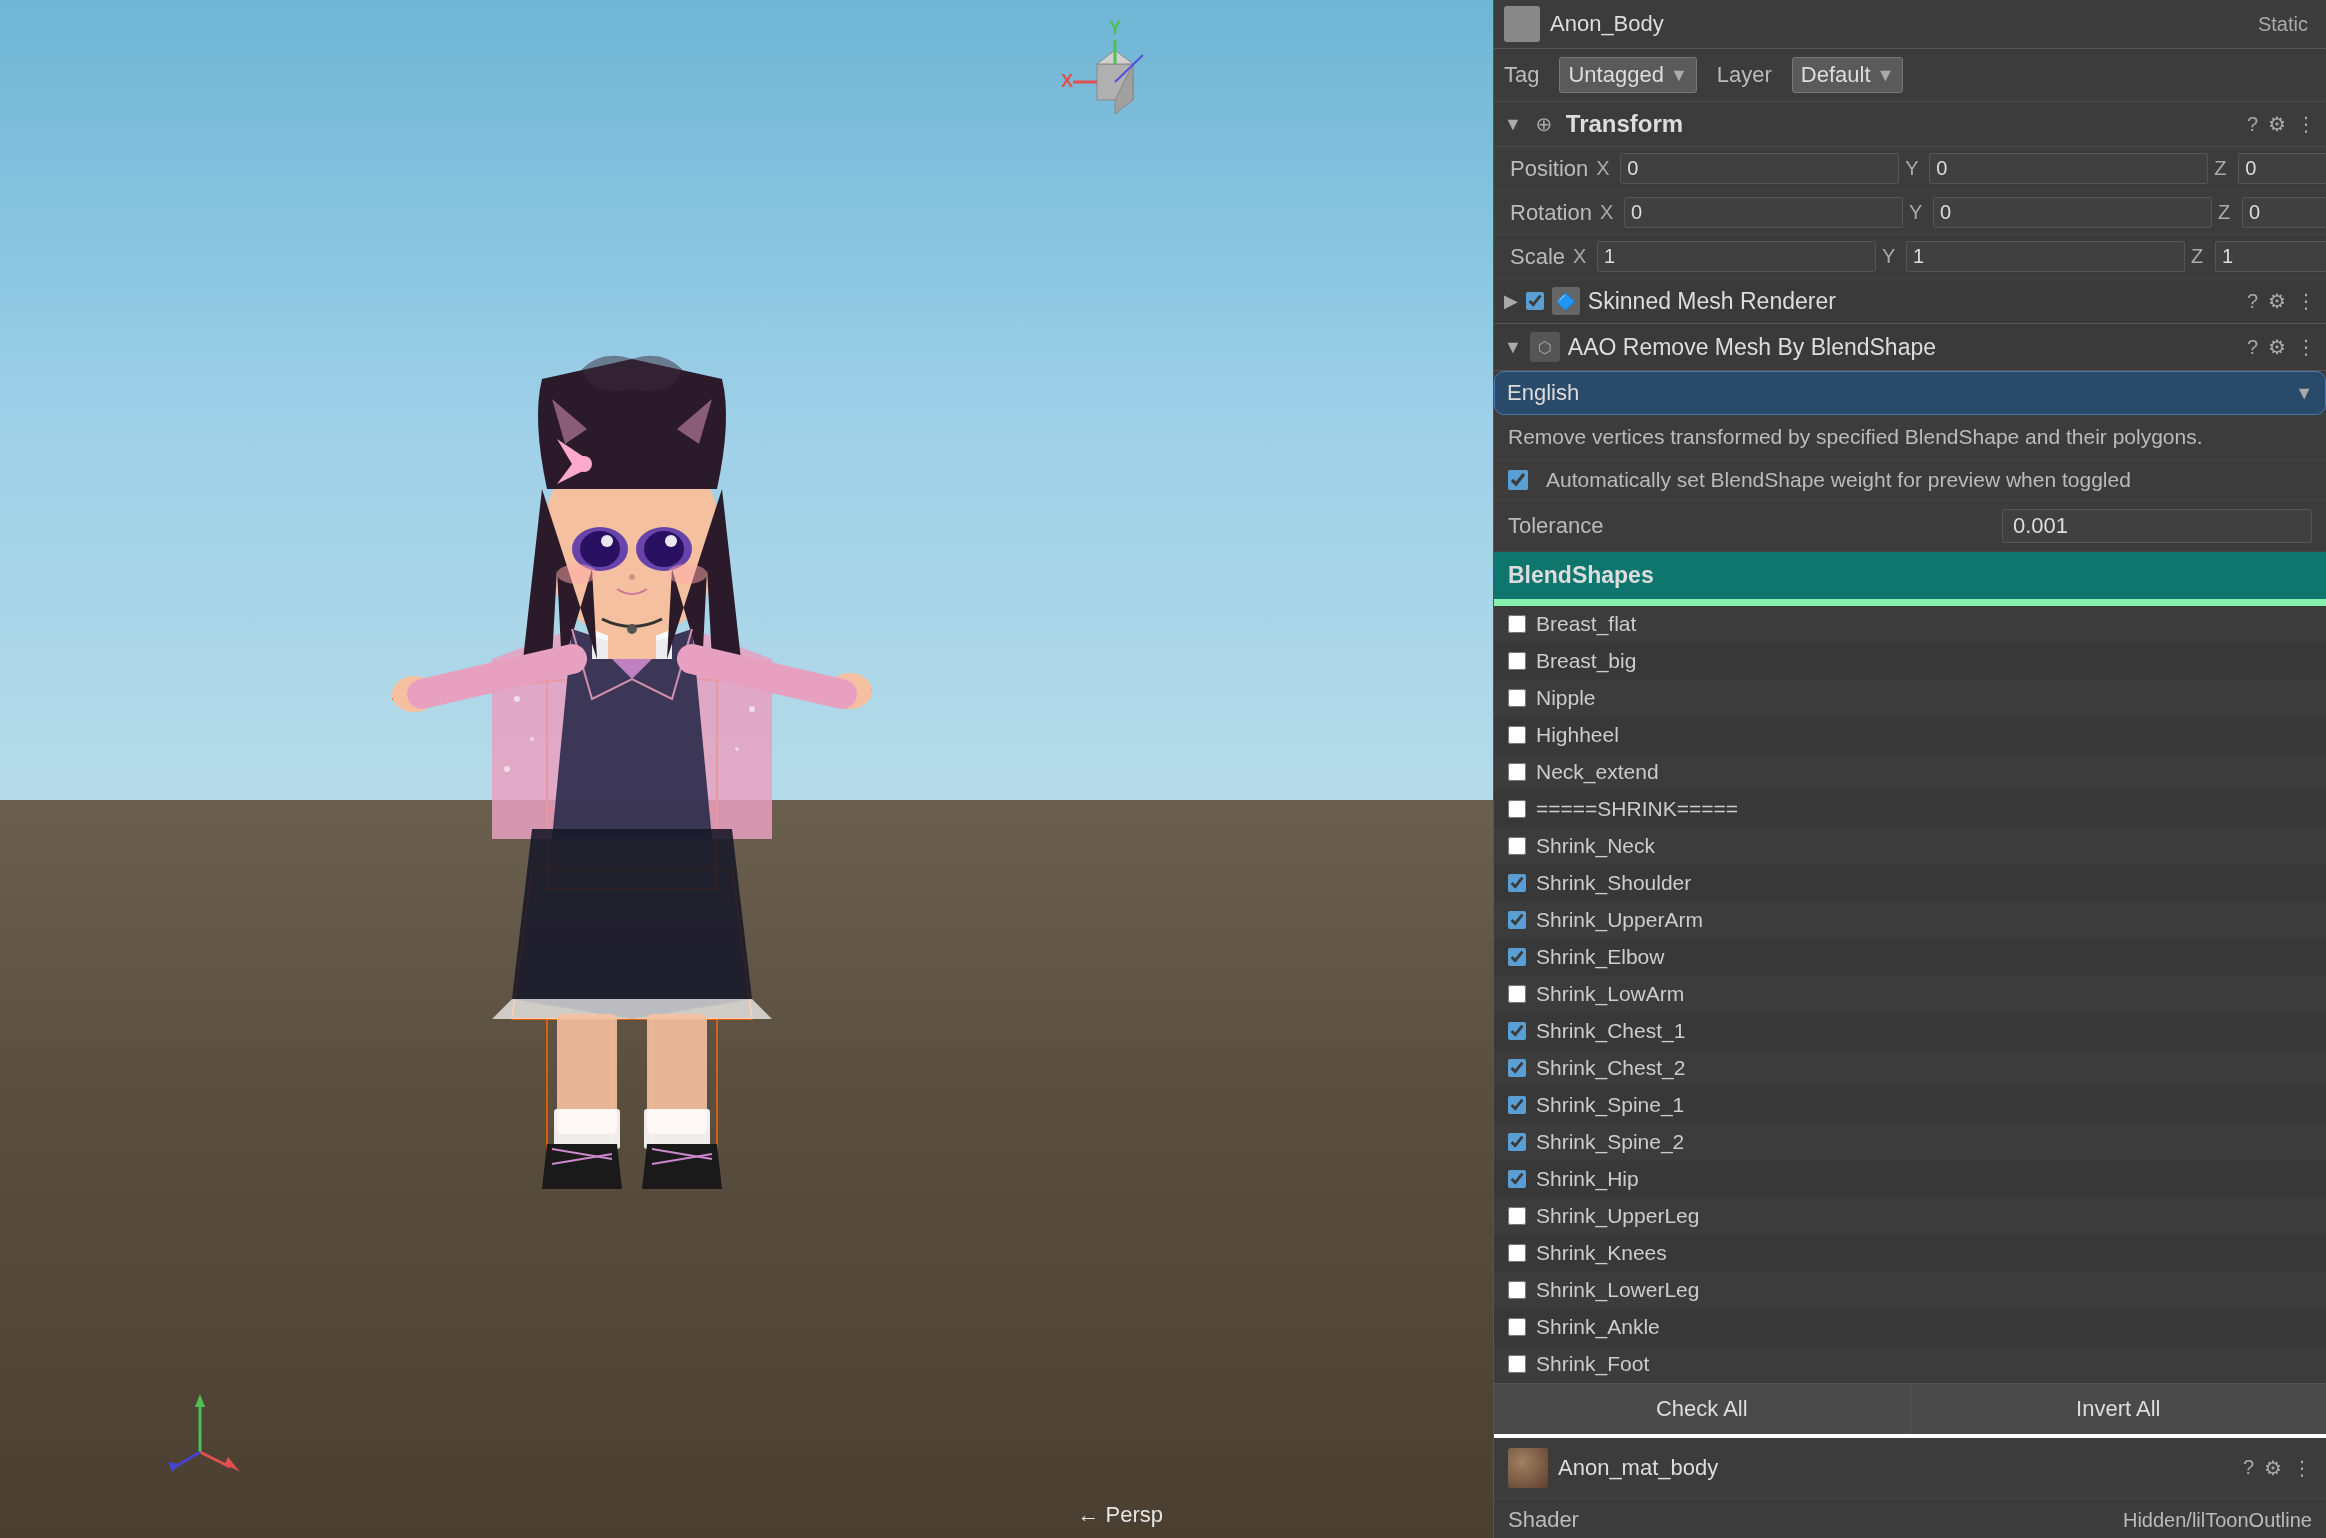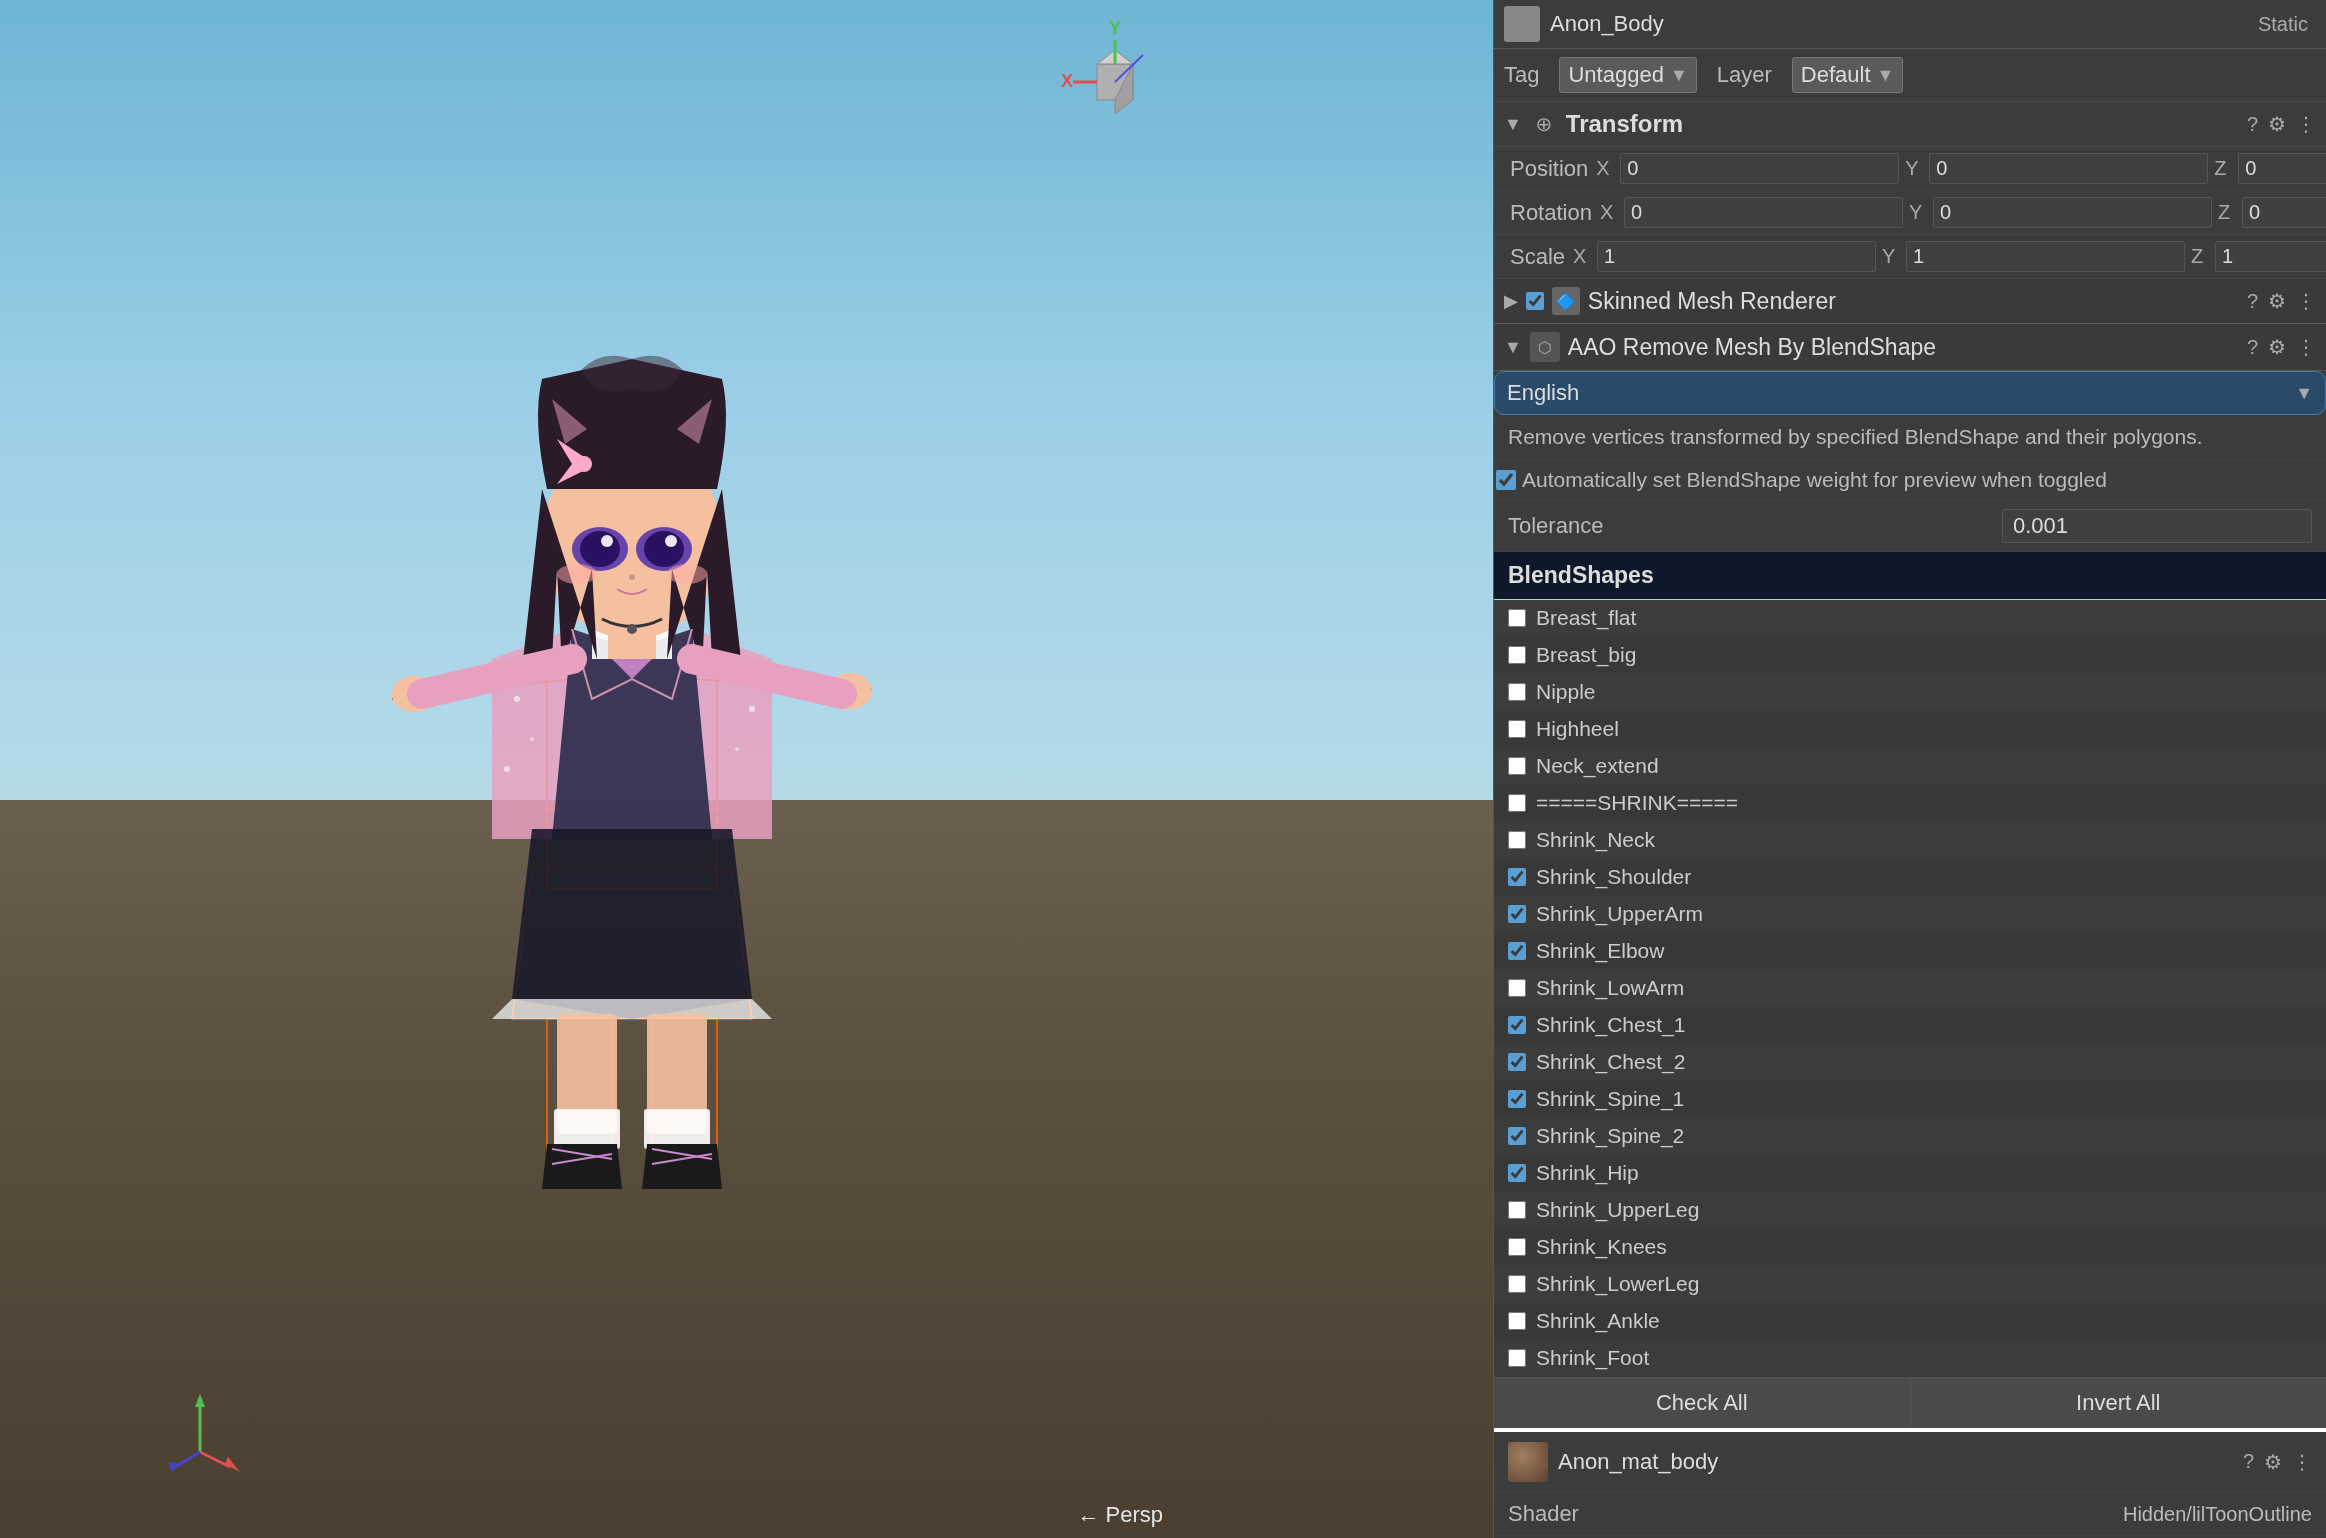--- a/index.html
+++ b/index.html
@@ -306,22 +306,22 @@
       color: #bbb;
       font-size: 21px;
       padding: 10px 14px;
       border-bottom: 1px solid #444;
     }
 
     
     .checkbox-row {
       display: flex;
       align-items: center;
-      padding: 8px 2px;
-      gap: 6px;
+      padding: 8px 14px;
+      gap: 18px;
       border-bottom: 1px solid #444;
     }
 
     .cb {
       width: 20px;
       height: 20px;
       accent-color: #5a9fd4;
     }
 
     .cb-label {
@@ -352,22 +352,22 @@
       border-radius: 2px;
       padding: 3px 10px;
     }
 
     
     .blendshapes-header {
       padding: 10px 14px;
       color: #ddd;
       font-size: 23px;
       font-weight: bold;
-      border-bottom: 1px solid #86efac;
-      background: #0f172a;
+      border-bottom: 7px solid #86efac;
+      background: #0f766e;
     }
 
     .blendshape-item {
       display: flex;
       align-items: center;
       padding: 6px 14px;
       border-bottom: 1px solid #3a3a3a;
       gap: 10px;
     }
 

